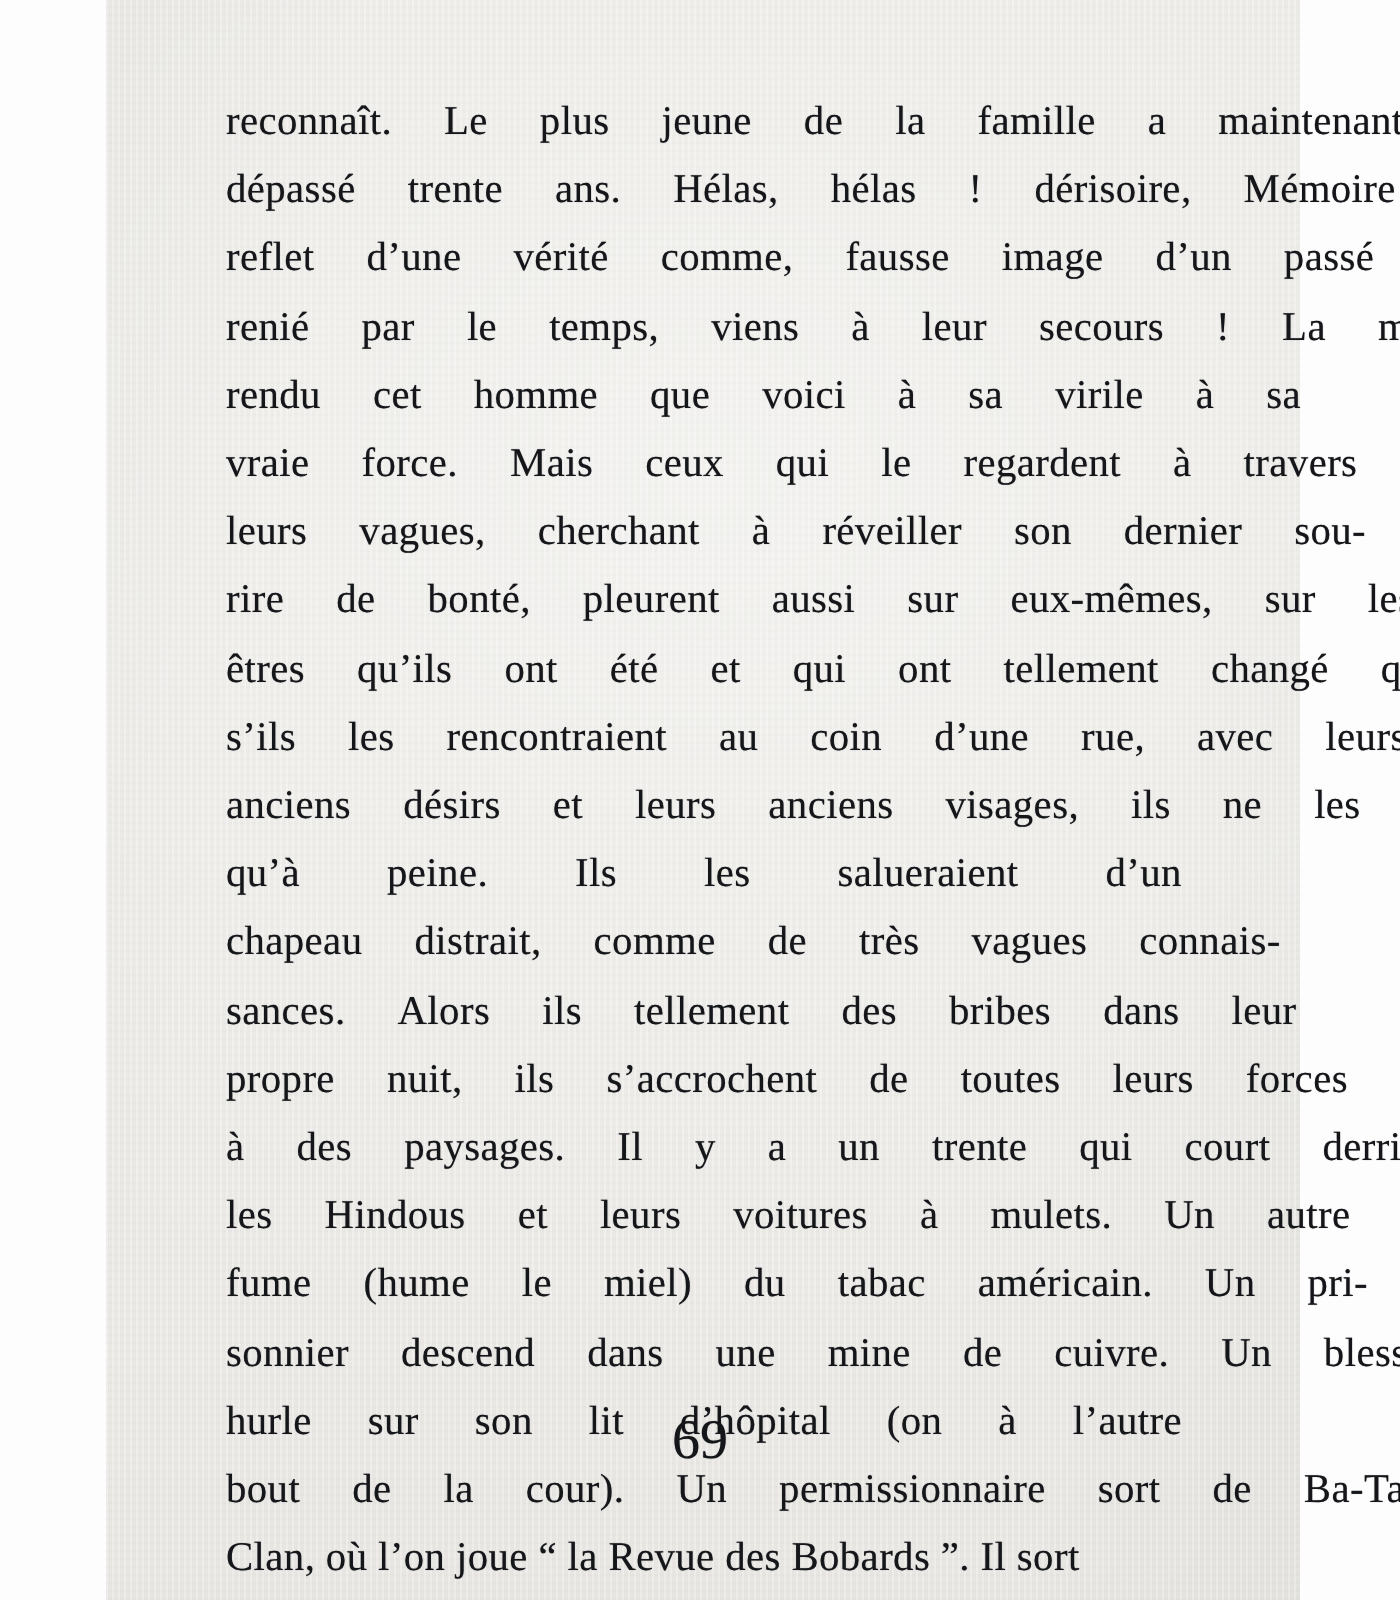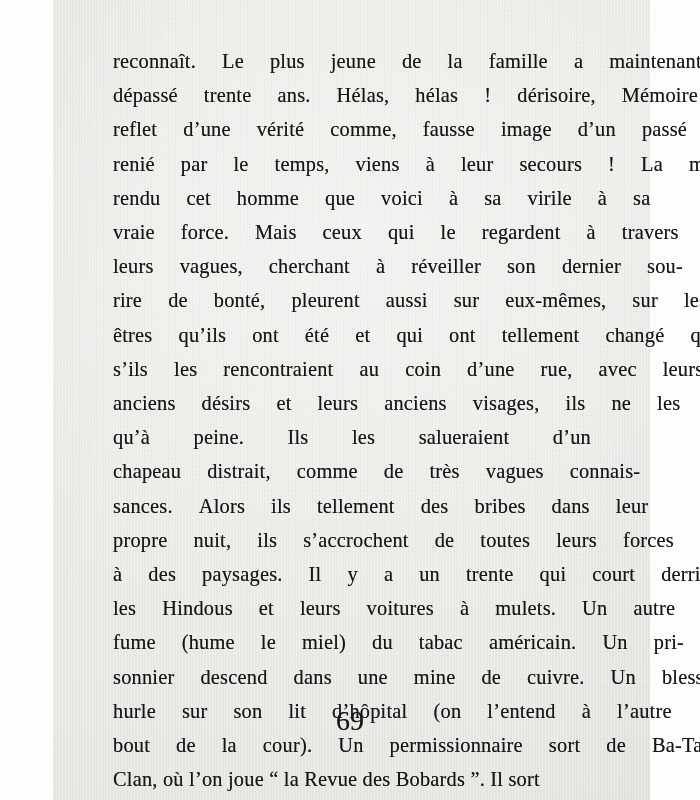--- a/index.html
+++ b/index.html
@@ -320,21 +320,20 @@
         <span>Un</span>
         <span>blessé</span>
       </div>
       <div class="body-line justify">
         <span>hurle</span>
         <span>sur</span>
         <span>son</span>
         <span>lit</span>
         <span>d’hôpital</span>
         <span>(on</span>
-        <span>l’entend</span>
         <span>à</span>
         <span>l’autre</span>
       </div>
       <div class="body-line justify">
         <span>bout</span>
         <span>de</span>
         <span>la</span>
         <span>cour).</span>
         <span>Un</span>
         <span>permissionnaire</span>

